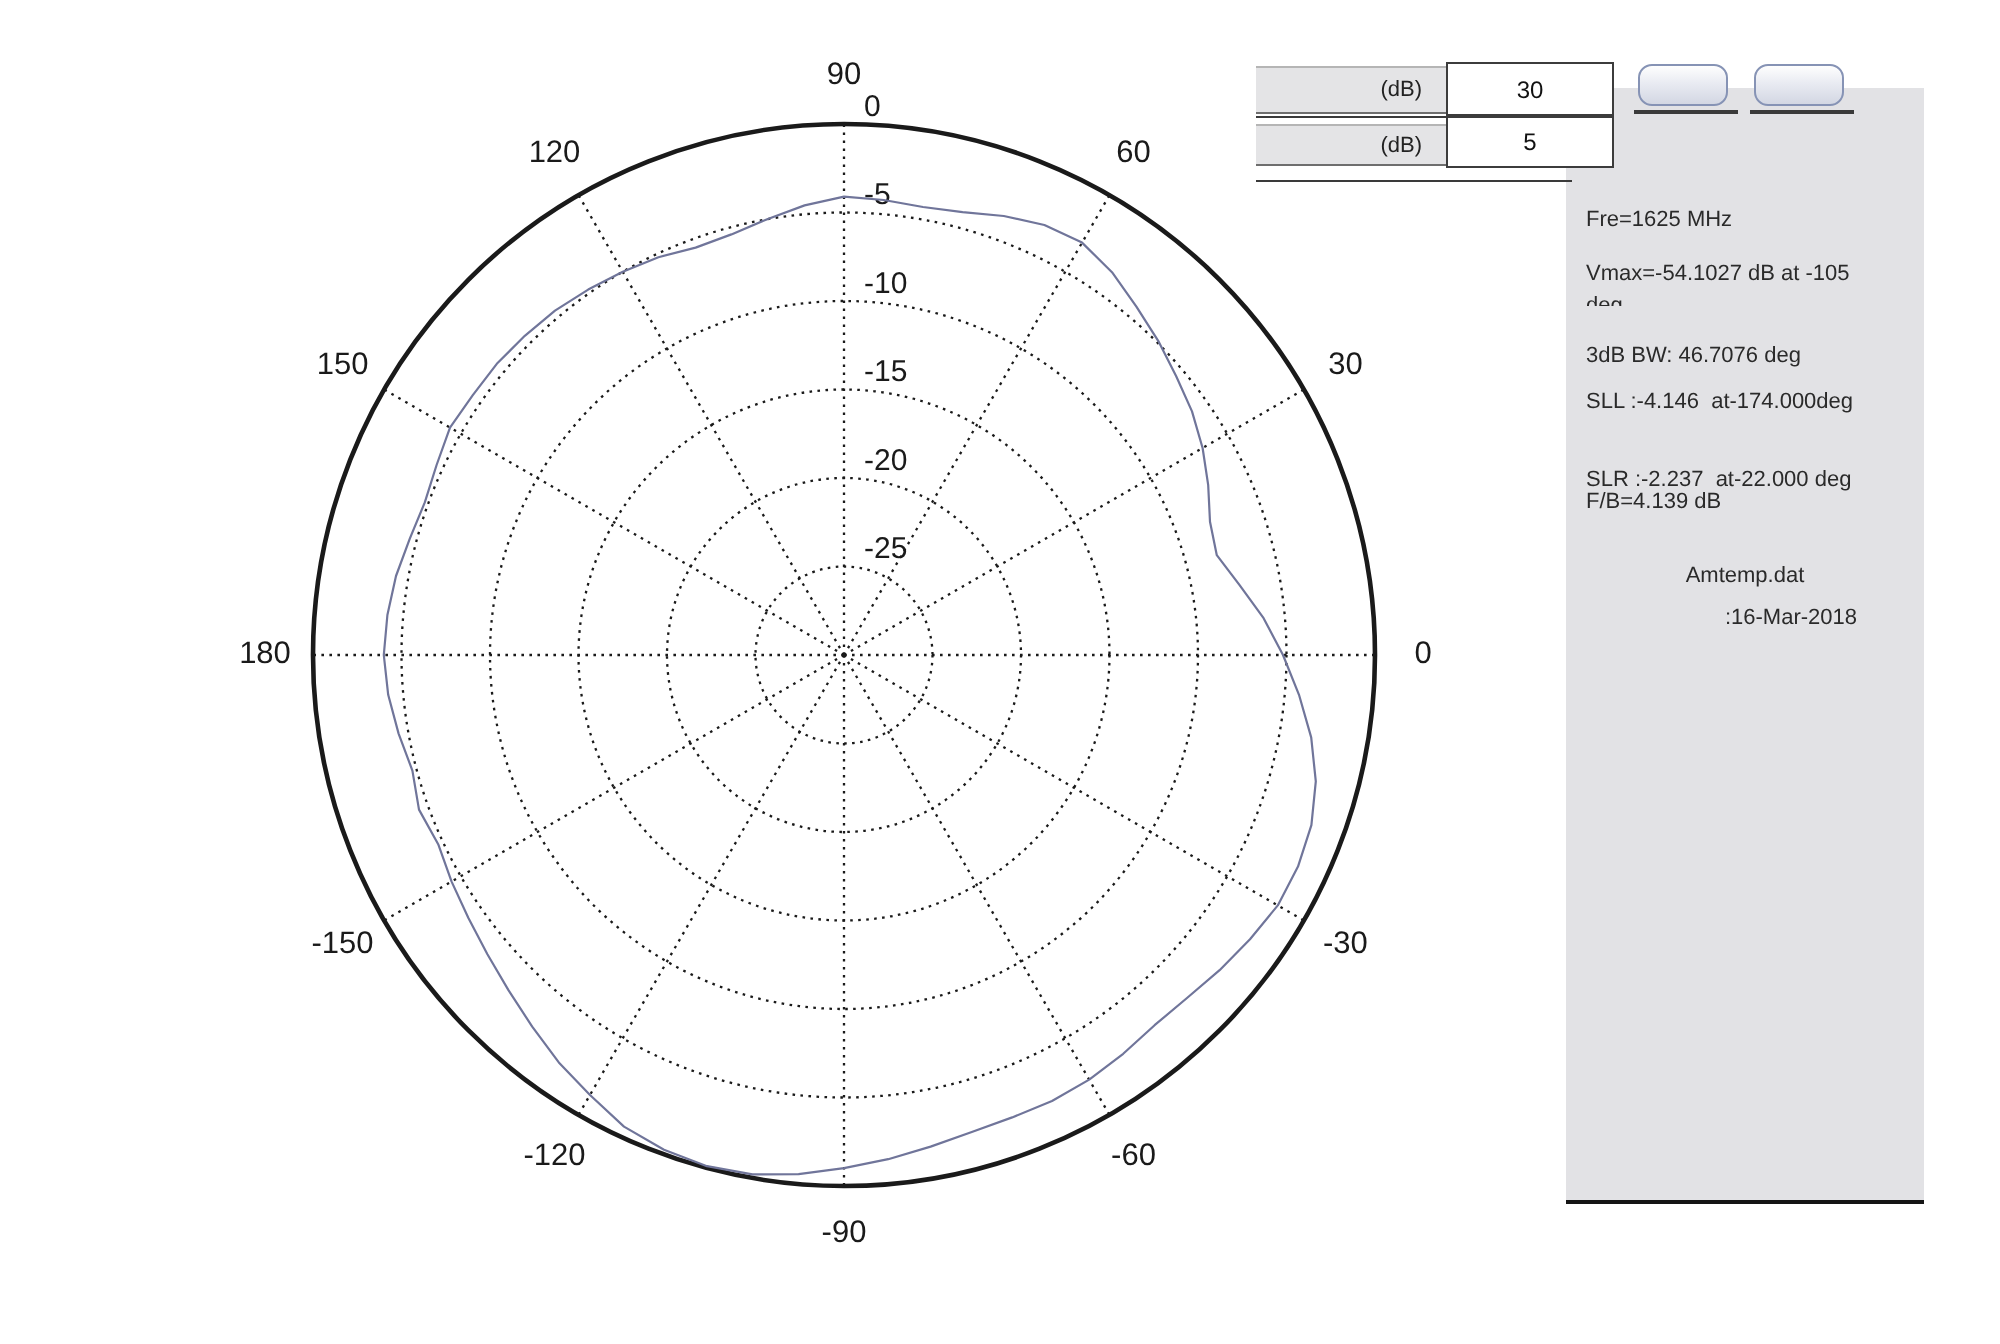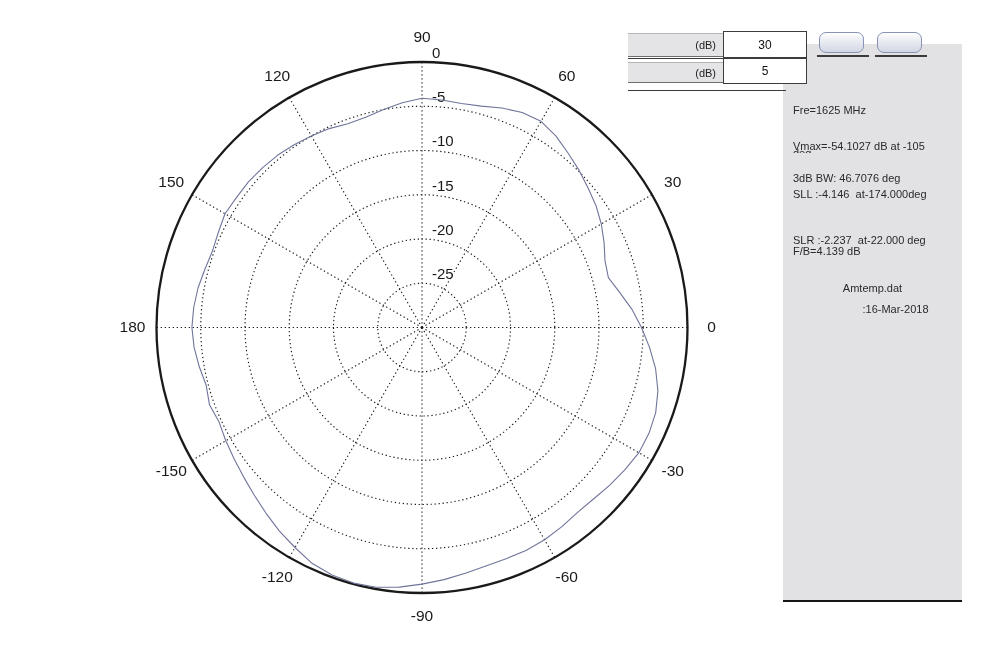--- a/index.html
+++ b/index.html
@@ -10,21 +10,21 @@
   
   #stats-panel{left:783px;top:44px;width:179px;height:556px;background:#e2e2e5;
                border-bottom:2px solid #151515;}
   .stat-line{position:absolute;left:10px;right:6px;font-size:11px;line-height:13px;
              color:#2a2a2a;white-space:pre;}
   .stat-line.centered{text-align:center;left:0;right:0;}
   .stat-line.clipped{height:6px;overflow:hidden;}
   
   .ctl-label{background:#e4e4e6;border-top:1px solid #b5b5b5;border-bottom:1px solid #6e6e6e;
              font-size:11px;color:#222;display:flex;align-items:center;justify-content:flex-end;
-             padding-right:7px;box-sizing:border-box;}
+             padding-right:12px;box-sizing:border-box;}
   .ctl-input{box-sizing:border-box;border:1px solid #3c3c3c;background:#fff;text-align:center;
              font-size:12px;font-family:"Liberation Sans",sans-serif;color:#111;padding:0;}
   .underline{background:#3a3a3a;height:1px;}
   .mini-btn{box-sizing:border-box;border:1px solid #8693b5;border-radius:7px;
             background:linear-gradient(#fefefe,#e9ebf2 45%,#d3d7e3);cursor:pointer;}
   .btn-underline{background:#3a3a3a;height:2px;}
   #white-strip{left:723px;top:57px;width:66px;height:6px;background:#fff;}
 </style>
 </head>
 <body>
@@ -64,24 +64,24 @@
     <text x="432" y="98.25" text-anchor="start" dominant-baseline="middle" font-size="15" fill="#1a1a1a" font-family="&quot;Liberation Sans&quot;,sans-serif">-5</text>
     <text x="432" y="142.5" text-anchor="start" dominant-baseline="middle" font-size="15" fill="#1a1a1a" font-family="&quot;Liberation Sans&quot;,sans-serif">-10</text>
     <text x="432" y="186.75" text-anchor="start" dominant-baseline="middle" font-size="15" fill="#1a1a1a" font-family="&quot;Liberation Sans&quot;,sans-serif">-15</text>
     <text x="432" y="231" text-anchor="start" dominant-baseline="middle" font-size="15" fill="#1a1a1a" font-family="&quot;Liberation Sans&quot;,sans-serif">-20</text>
     <text x="432" y="275.25" text-anchor="start" dominant-baseline="middle" font-size="15" fill="#1a1a1a" font-family="&quot;Liberation Sans&quot;,sans-serif">-25</text>
     <path d="M191.9 327.5 L194.1 347.4 L199.3 366.8 L206.2 385.3 L209.5 404.8 L219.1 422.1 L225.8 440.8 L234.2 459.0 L243.7 477.1 L254.3 495.2 L266.1 513.3 L279.4 531.2 L295.0 547.5 L312.0 563.3 L332.0 574.9 L353.5 583.1 L376.2 587.2 L399.3 587.1 L422.0 584.1 L444.1 579.6 L465.3 573.3 L485.9 566.0 L506.1 558.7 L526.0 550.5 L544.6 539.8 L561.6 526.9 L577.3 512.6 L593.5 499.0 L609.8 485.1 L625.0 469.6 L638.9 452.7 L649.0 433.3 L655.7 412.6 L657.9 390.7 L655.6 368.7 L649.5 347.4 L641.5 327.5 L631.8 309.1 L619.8 292.6 L608.4 277.6 L605.0 260.9 L604.1 242.6 L601.3 224.0 L596.0 205.7 L588.1 188.1 L579.1 170.4 L568.2 153.3 L556.0 136.1 L541.0 121.3 L522.2 112.5 L501.9 108.0 L481.3 106.1 L461.5 103.5 L441.9 100.0 L422.0 98.3 L402.3 102.7 L383.6 109.6 L365.7 117.2 L347.8 123.8 L329.2 128.6 L311.4 135.9 L294.1 144.8 L277.5 155.3 L262.4 167.9 L248.4 181.9 L236.4 197.6 L225.0 213.8 L218.3 232.5 L212.4 251.2 L204.9 269.3 L198.0 288.0 L193.7 307.5 L191.9 327.5 Z" fill="none" stroke="#70759a" stroke-width="1.1" stroke-linejoin="round"></path>
   </svg>
 
 <div id="stats-panel" class="abs">
     <div class="stat-line" style="top: 60px;">Fre=1625 MHz</div>
-    <div class="stat-line" style="top: 96px;">Vmax=-54.1027 dB at -105</div>
+    <div class="stat-line" style="top: 87px;">Vmax=-54.1027 dB at -105</div>
     <div class="stat-line clipped" style="top: 103px;">deg</div>
     <div class="stat-line" style="top: 113px; margin-top: 15px;">3dB BW: 46.7076 deg</div>
-    <div class="stat-line" style="top: 144px;">SLL :-4.146  at-174.000deg</div>
+    <div class="stat-line" style="top: 151px;">SLL :-4.146  at-174.000deg</div>
     <div class="stat-line" style="top: 190px;">SLR :-2.237  at-22.000 deg</div>
     <div class="stat-line" style="top: 201px;">F/B=4.139 dB</div>
     <div class="stat-line centered" style="top: 238px;">Amtemp.dat</div>
     <div class="stat-line centered" style="top: 259px; margin-left: 46px;">:16-Mar-2018</div>
   </div>
 
 <div id="white-strip" class="abs"></div>
 
 <div class="abs ctl-label" style="left:628px;top:33px;width:95px;height:24px;">(dB)</div>
 <input class="abs ctl-input" style="left: 723px; top: 31px; width: 84px; height: 27px;" value="30">

